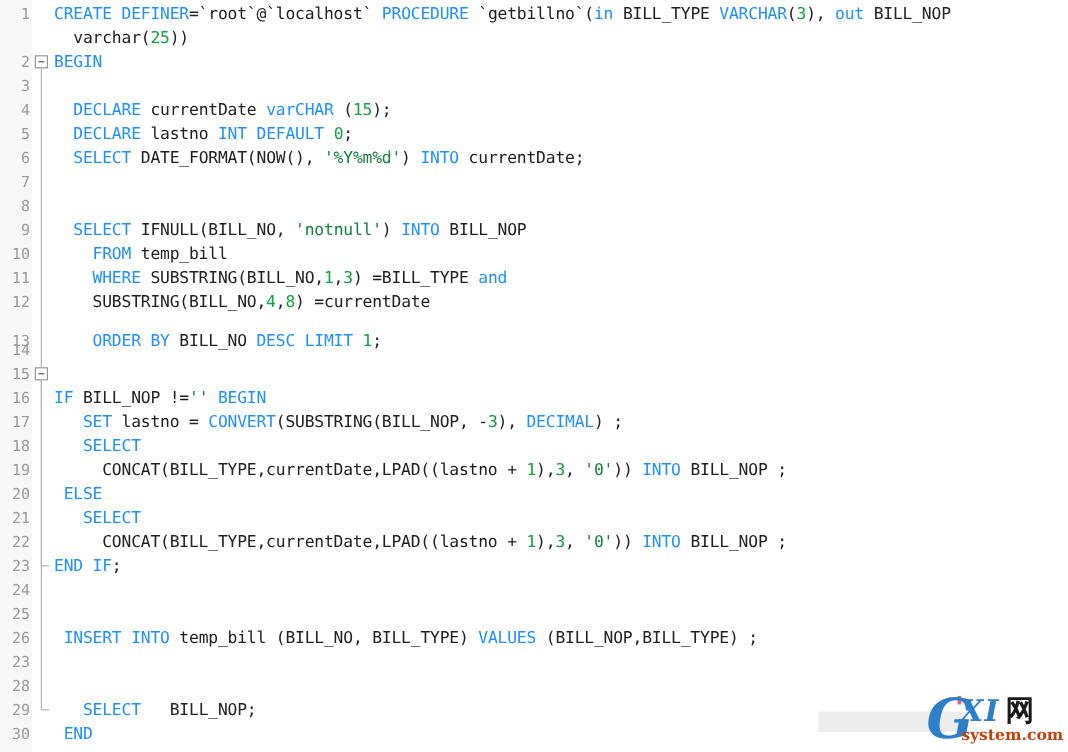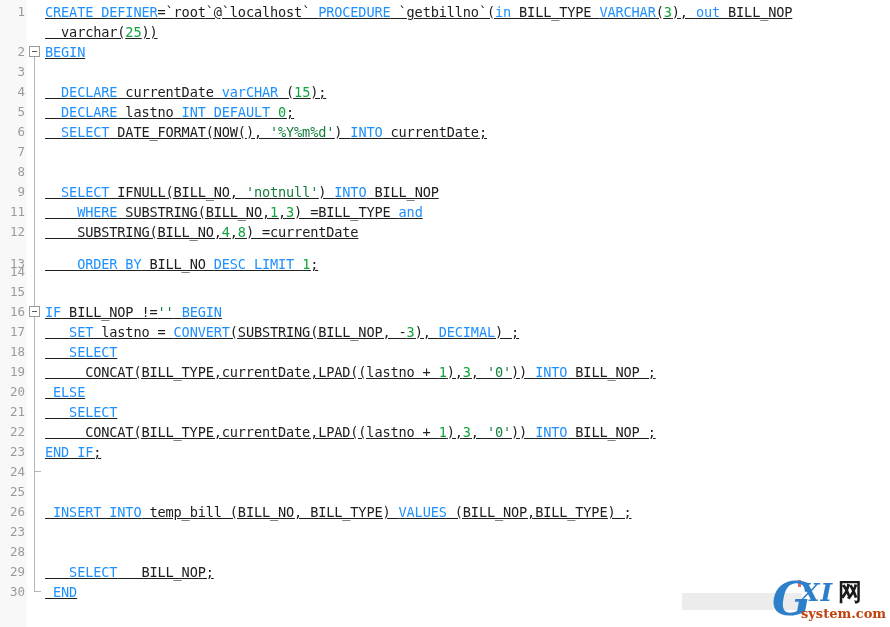--- a/index.html
+++ b/index.html
@@ -67,21 +67,20 @@
     user-select: none;
   }
   .code {
     position: absolute;
     left: 45px;
     font-family: "DejaVu Sans Mono", "Liberation Mono", monospace;
     font-size: 13.6px;
     line-height: 20px;
     color: #202020;
     letter-spacing: -0.15px;
-    text-decoration: underline;
   }
 
   
   .kw  { color: #1e90ff; }
   .num { color: #12a33c; }
   .str { color: #15803d; }
   .pl  { color: #202020; }
 
   
   .fold-box {
@@ -197,20 +196,21 @@
       <div class="row" style="top: 0px;"><span class="lnum">1</span><span class="code"><span class="kw">CREATE DEFINER</span><span class="pl">=`</span><span class="pl">root</span><span class="pl">`@`</span><span class="pl">localhost</span><span class="pl">` </span><span class="kw">PROCEDURE</span><span class="pl"> `getbillno`(</span><span class="kw">in</span><span class="pl"> BILL_TYPE </span><span class="kw">VARCHAR</span><span class="pl">(</span><span class="num">3</span><span class="pl">), </span><span class="kw">out</span><span class="pl"> BILL_NOP</span></span></div>
       <div class="row" style="top: 0px;"><span class="lnum"></span><span class="code"><span class="pl">  varchar(</span><span class="num">25</span><span class="pl">))</span></span></div>
       <div class="row" style="top: 0px;"><span class="lnum">2</span><span class="code"><span class="kw">BEGIN</span></span></div>
       <div class="row" style="top: 0px;"><span class="lnum">3</span><span class="code"></span></div>
       <div class="row" style="top: 0px;"><span class="lnum">4</span><span class="code"><span class="pl">  </span><span class="kw">DECLARE</span><span class="pl"> currentDate </span><span class="kw">varCHAR</span><span class="pl"> (</span><span class="num">15</span><span class="pl">);</span></span></div>
       <div class="row" style="top: 0px;"><span class="lnum">5</span><span class="code"><span class="pl">  </span><span class="kw">DECLARE</span><span class="pl"> lastno </span><span class="kw">INT DEFAULT</span><span class="pl"> </span><span class="num">0</span><span class="pl">;</span></span></div>
       <div class="row" style="top: 0px;"><span class="lnum">6</span><span class="code"><span class="pl">  </span><span class="kw">SELECT</span><span class="pl"> DATE_FORMAT(NOW(), </span><span class="str">'%Y%m%d'</span><span class="pl">) </span><span class="kw">INTO</span><span class="pl"> currentDate;</span></span></div>
       <div class="row" style="top: 0px;"><span class="lnum">7</span><span class="code"></span></div>
       <div class="row" style="top: 0px;"><span class="lnum">8</span><span class="code"></span></div>
       <div class="row" style="top: 0px;"><span class="lnum">9</span><span class="code"><span class="pl">  </span><span class="kw">SELECT</span><span class="pl"> IFNULL(BILL_NO, </span><span class="str">'notnull'</span><span class="pl">) </span><span class="kw">INTO</span><span class="pl"> BILL_NOP</span></span></div>
+      <div class="row" style="top: 0px;"><span class="lnum">10</span><span class="code"><span class="pl">    </span><span class="kw">FROM</span><span class="pl"> temp_bill</span></span></div>
       <div class="row" style="top: 0px;"><span class="lnum">11</span><span class="code"><span class="pl">    </span><span class="kw">WHERE</span><span class="pl"> SUBSTRING(BILL_NO,</span><span class="num">1</span><span class="pl">,</span><span class="num">3</span><span class="pl">) =BILL_TYPE </span><span class="kw">and</span></span></div>
       <div class="row" style="top: 0px;"><span class="lnum">12</span><span class="code"><span class="pl">    SUBSTRING(BILL_NO,</span><span class="num">4</span><span class="pl">,</span><span class="num">8</span><span class="pl">) =currentDate</span></span></div>
       <div class="row" style="top: 12px; padding-left: 36px;"><span class="lnum">13</span><span class="code"><span class="pl">    </span><span class="kw">ORDER BY</span><span class="pl"> BILL_NO </span><span class="kw">DESC LIMIT</span><span class="pl"> </span><span class="num">1</span><span class="pl">;</span></span></div>
       <div class="row" style="top: 0px;"><span class="lnum">14</span><span class="code"></span></div>
       <div class="row" style="top: 0px;"><span class="lnum">15</span><span class="code"></span></div>
       <div class="row" style="top: 0px;"><span class="lnum">16</span><span class="code"><span class="kw">IF</span><span class="pl"> BILL_NOP !=</span><span class="str">''</span><span class="pl"> </span><span class="kw">BEGIN</span></span></div>
       <div class="row" style="top: 0px; padding-left: 17px;"><span class="lnum">17</span><span class="code"><span class="pl">   </span><span class="kw">SET</span><span class="pl"> lastno = </span><span class="kw">CONVERT</span><span class="pl">(SUBSTRING(BILL_NOP, -</span><span class="num">3</span><span class="pl">), </span><span class="kw">DECIMAL</span><span class="pl">) ;</span></span></div>
       <div class="row" style="top: 0px;"><span class="lnum">18</span><span class="code"><span class="pl">   </span><span class="kw">SELECT</span></span></div>
       <div class="row" style="top: 0px; padding-left: 28px;"><span class="lnum">19</span><span class="code"><span class="pl">     CONCAT(BILL_TYPE,currentDate,LPAD((lastno + </span><span class="num">1</span><span class="pl">),</span><span class="num">3</span><span class="pl">, </span><span class="str">'0'</span><span class="pl">)) </span><span class="kw">INTO</span><span class="pl"> BILL_NOP ;</span></span></div>
       <div class="row" style="top: 0px;"><span class="lnum">20</span><span class="code"><span class="pl"> </span><span class="kw">ELSE</span></span></div>

